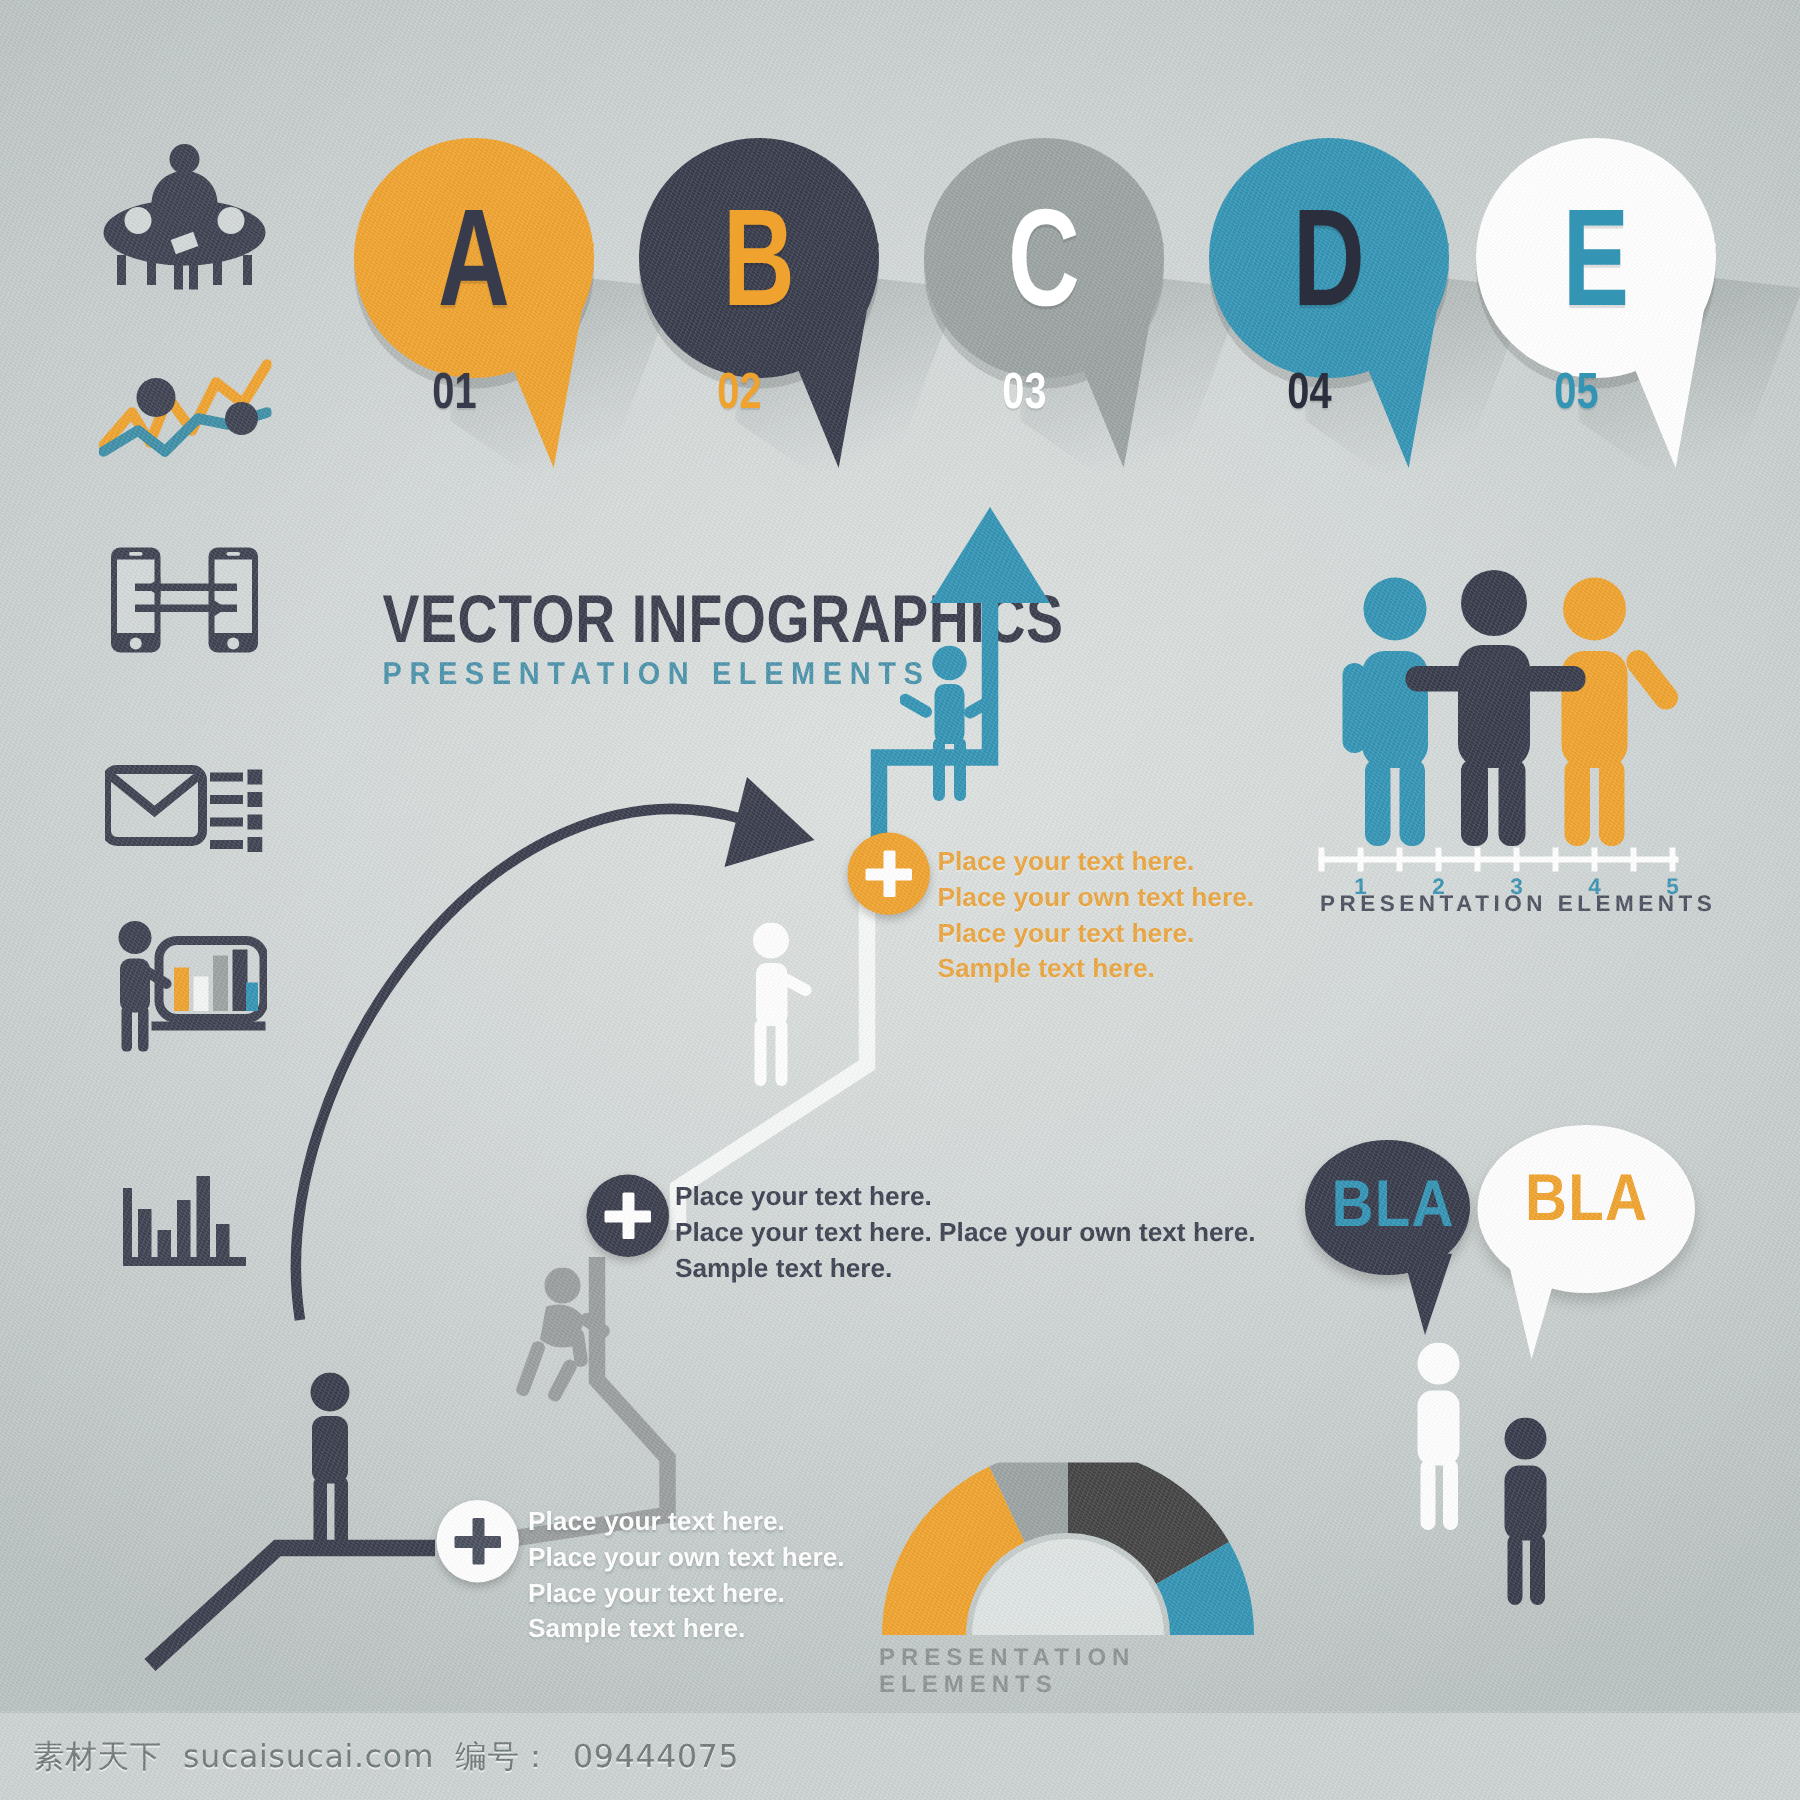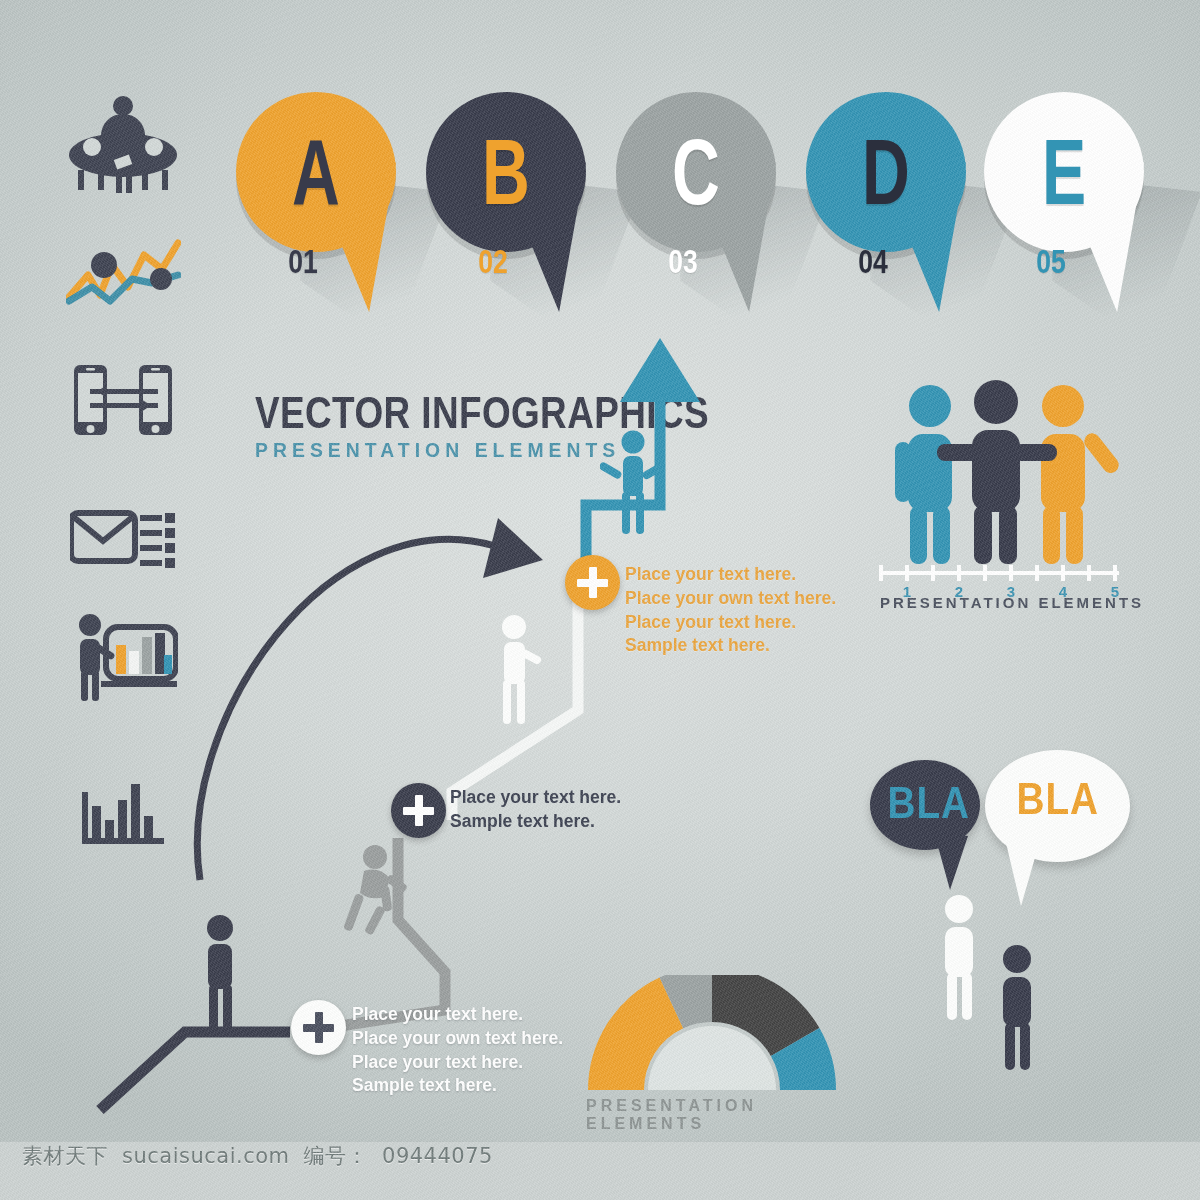--- a/index.html
+++ b/index.html
@@ -80,21 +80,21 @@
   
   .plus{position:absolute;border-radius:50%;display:flex;align-items:center;justify-content:center;
         box-shadow:0 3px 6px rgba(0,0,0,.22);}
   .plus i{position:relative;display:block;width:100%;height:100%;}
   .plus i:before,.plus i:after{content:"";position:absolute;background:#fff;border-radius:1px;}
 
   
   #footer{
     position:absolute;left:0;bottom:0;width:1200px;height:58px;
     background:#ccd2d1;border-top:1px solid #bcc4c3;
-    display:flex;align-items:flex-start;
+    display:flex;align-items:center;
   }
   #footer .wm{
     margin-left:22px;font-size:21px;color:#6f7a79;letter-spacing:.5px;
     font-family:"DejaVu Sans",sans-serif;
     text-shadow:0 1px 0 rgba(255,255,255,.6);
   }
   #footer .wm span{margin-right:14px;}
 
   
   .icn{position:absolute;}
@@ -330,20 +330,21 @@
 
   <div class="tblock orange" style="left:625px;top:563px;">
     <div>Place your  text here.</div>
     <div>Place your own text here.</div>
     <div>Place your  text here.</div>
     <div>Sample text here.</div>
   </div>
 
   <div class="tblock dark" style="left:450px;top:786px;">
     <div>Place your  text here.</div>
+    <div>Place your  text here. Place your own text here.</div>
     <div>Sample text here.</div>
   </div>
 
   <div class="tblock white" style="left:352px;top:1003px;">
     <div>Place your  text here.</div>
     <div>Place your own text here.</div>
     <div>Place your  text here.</div>
     <div>Sample text here.</div>
   </div>
 

